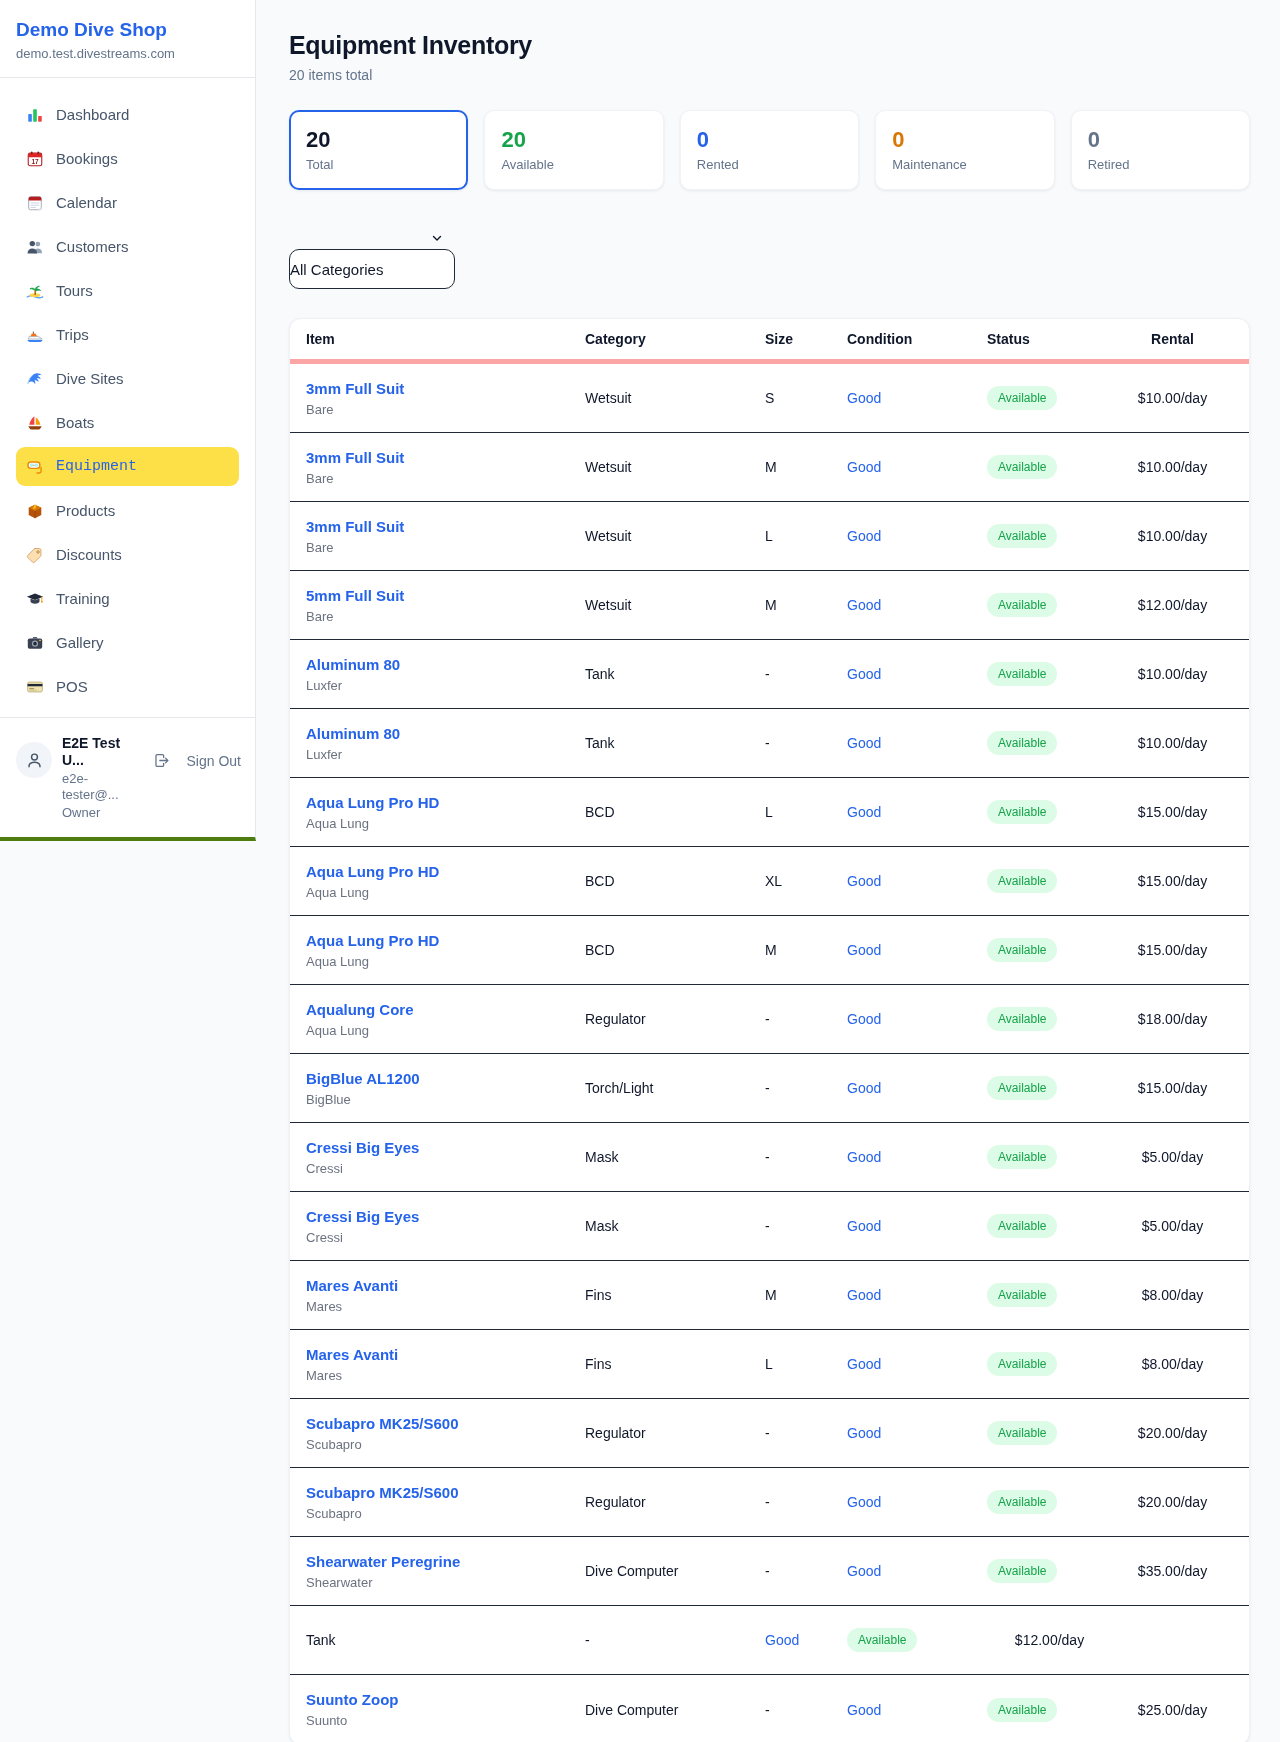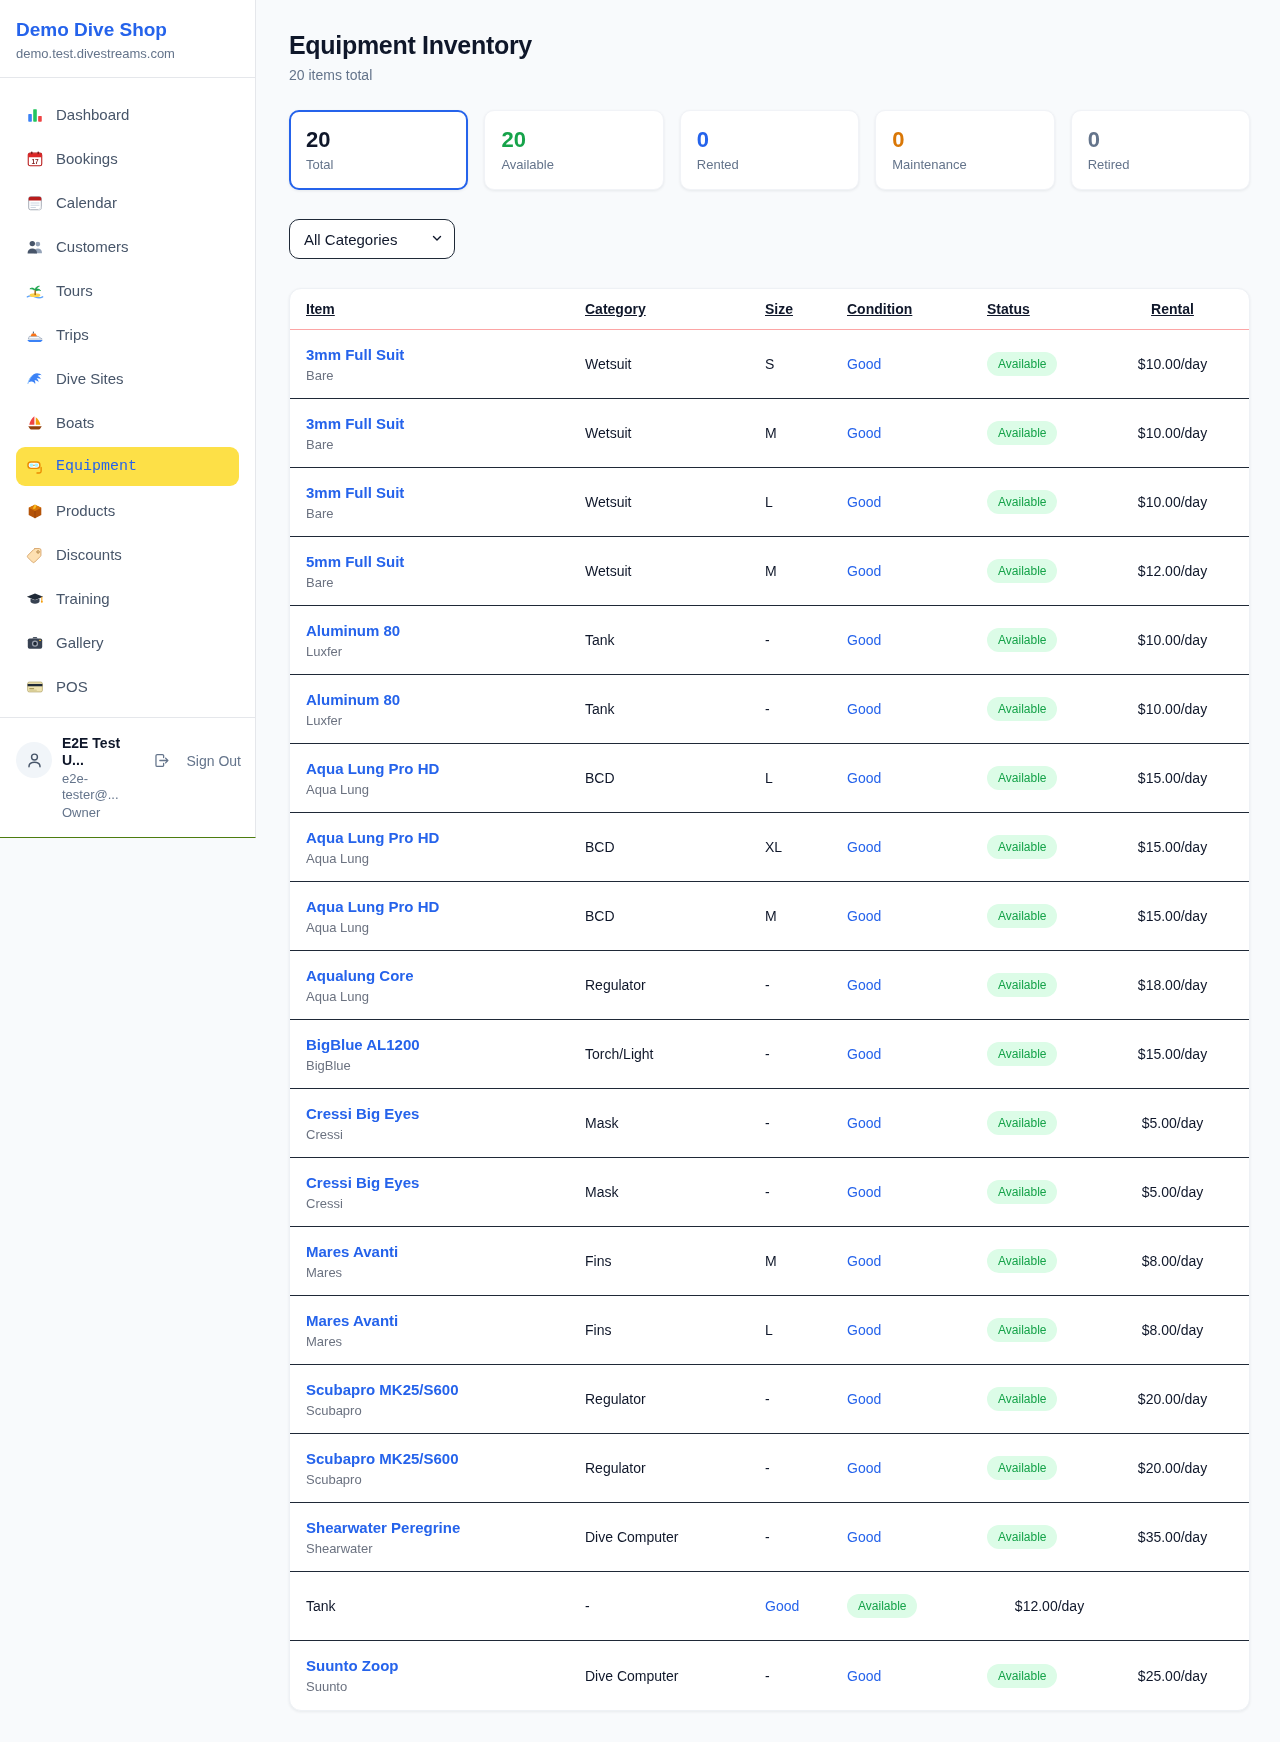--- a/index.html
+++ b/index.html
@@ -4,21 +4,21 @@
 <style>
   * { margin:0; padding:0; box-sizing:border-box; }
   html,body { width:1280px; height:1742px; }
   body {
     font-family:"Liberation Sans","DejaVu Sans",sans-serif;
     background:#f8fafc; color:#0f172a; position:relative; overflow:hidden;
   }
   
   .sidebar {
     position:absolute; left:0; top:0; width:256px;
-    background:#fff; border-right:1px solid #e5e7eb; border-bottom:1px solid #4d7c0f;
+    background:#fff; border-right:1px solid #e5e7eb; border-bottom:4px solid #4d7c0f;
   }
   .brand { padding:18px 16px 16px; border-bottom:1px solid #e5e7eb; }
   .brand-name { color:#2563eb; font-size:19px; font-weight:700; line-height:23px; }
   .brand-domain { color:#64748b; font-size:13px; margin-top:5px; }
   .nav { padding:17px 16px 0; }
   .nav-item {
     display:flex; align-items:center; gap:12px; height:39px; padding:0 10px;
     border-radius:9px; margin-bottom:5px; font-size:15px; color:#475569; cursor:pointer;
   }
   .nav-item.active { background:#fde047; color:#2563eb; font-weight:500;font-family:Liberation Mono, monospace; }
@@ -63,35 +63,35 @@
   
   .filters { display:flex; gap:18px; margin-top:29px; }
   .search {
     flex:1; height:40px; border:1px solid #1f2937; border-radius:10px; background:#fff;
     padding:0 14px; font-size:15px; color:#0f172a; font-family:inherit; outline:none;
   }
   .search::placeholder { color:#64748b; }
   .select-wrap { position:relative; width:166px; }
   .select-wrap select {
     appearance:none; -webkit-appearance:none; width:100%; height:40px; background:#fff;
-    border:1px solid #1f2937; border-radius:10px; padding:0 32px 0 14px;
-    font-size:15px; color:#0f172a; font-family:inherit; cursor:pointer;
+    border:1px solid #1f2937; border-radius:10px; padding:0 32px 0 0;
+    font-size:15px; color:#0f172a; font-family:inherit; cursor:pointer;margin-top:30px;
   }
   .chev { position:absolute; right:11px; top:12px; pointer-events:none; display:flex; }
   
   .table-card {
     margin-top:29px; margin-bottom:33px; background:#fff; border-radius:12px;
     border:1px solid #eef1f5; box-shadow:0 1px 3px rgba(15,23,42,.07); overflow:hidden;
   }
   .thead, .trow {
     display:grid;
     grid-template-columns:279px 180px 82px 140px 125px 1fr;
     align-items:center;
   }
-  .thead { padding:12px 16px; border-bottom:1px solid #fca5a5;text-decoration:underline; }
+  .thead { padding:12px 16px; border-bottom:5px solid #fca5a5; }
   .th { font-size:14px; font-weight:700; color:#0f172a; }
   .th.right, .td.right { text-align:center; }
   .trow { padding:14px 16px; border-bottom:1px solid #1f2937; min-height:69px; }
   .trow:last-child { border-bottom:none; }
   .td { font-size:14px; color:#0f172a; }
   .item-link { font-size:15px; font-weight:600; color:#2563eb; text-decoration:none; line-height:19px; display:inline-block; }
   .item-brand { font-size:13px; color:#6b7280; margin-top:4px; line-height:16px; }
   .cond-link { color:#2563eb; text-decoration:none; font-size:14px; }
   .badge {
     display:inline-block; background:#dcfce7; color:#16a34a; font-size:12px;

